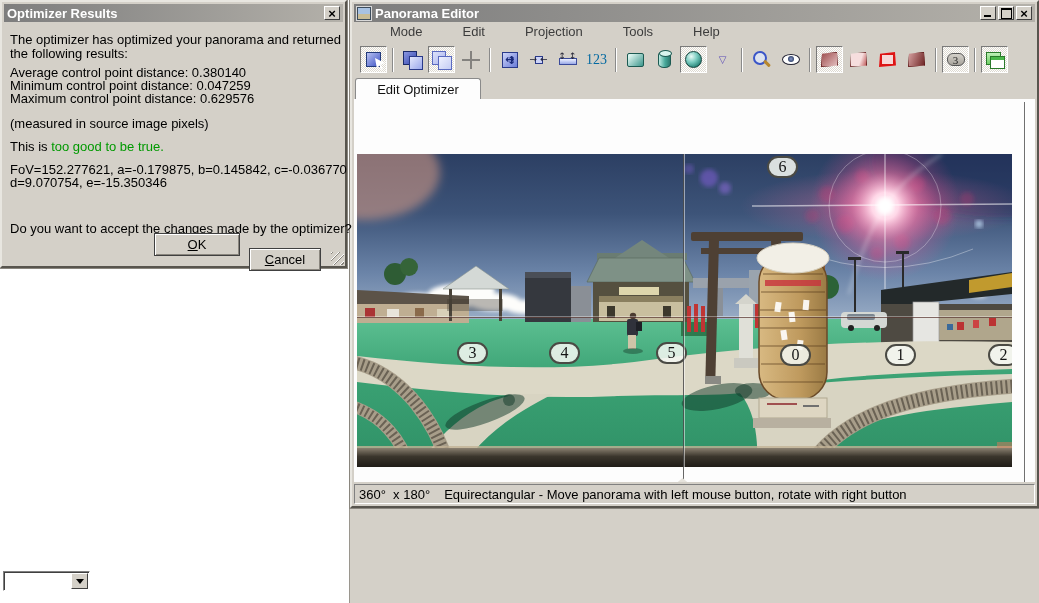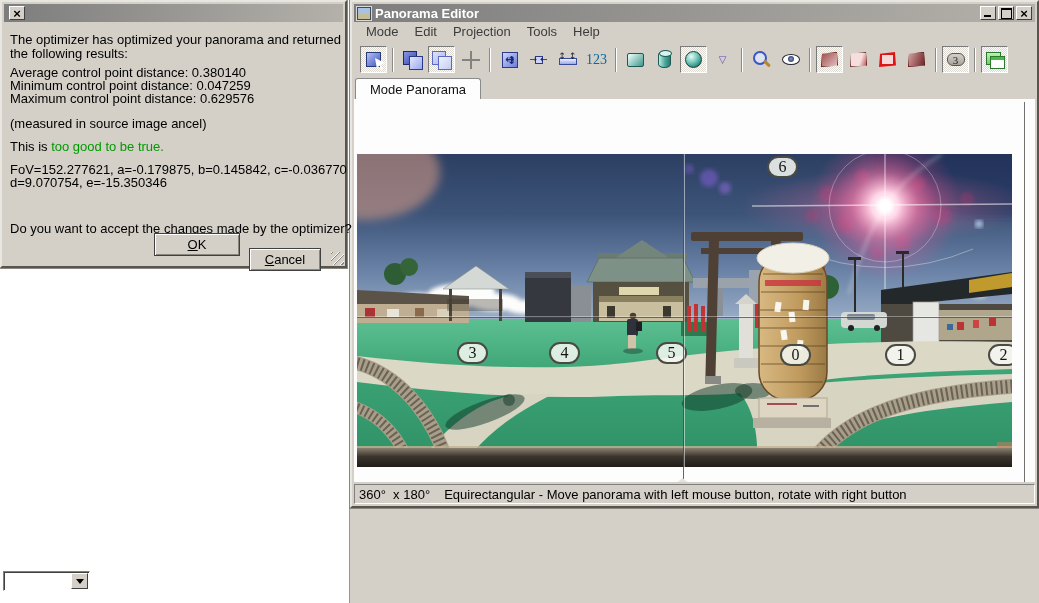--- a/index.html
+++ b/index.html
@@ -40,21 +40,21 @@
     box-shadow:inset 1px 1px 0 #fff,inset -1px -1px 0 #8a867e;
     font:13px "Liberation Sans",sans-serif;display:flex;align-items:center;justify-content:center;}
   .u{text-decoration:underline;}
   .grip{position:absolute;right:1px;bottom:1px;width:13px;height:13px;
     background:repeating-linear-gradient(135deg,#fff 0 1px,#8a867e 1px 2px,rgba(0,0,0,0) 2px 5px);}
 
   
   #editor{position:absolute;left:350px;top:0;width:689px;height:508px;}
   #menubar{position:absolute;left:2px;right:2px;top:20px;height:19px;background:#d4d0c8;
     display:flex;align-items:center;font-size:13px;color:#3c3c3c;padding-left:4px;}
-  .menu-item{padding:0 8px;}
+  .menu-item{padding:0 8px;margin-left:24px;}
   #toolbar{position:absolute;left:2px;right:2px;top:39px;height:37px;background:#d4d0c8;
     display:flex;align-items:center;padding-left:5px;}
   .tb-btn{width:27px;height:27px;display:flex;align-items:center;justify-content:center;position:relative;
     border:1px solid rgba(0,0,0,0);margin:0 1px;flex:none;}
   .tb-btn.checked{background:repeating-conic-gradient(#fff 0% 25%,#ddd9d0 0% 50%);background-size:2px 2px;
     border-color:#7a7a7a #fff #fff #7a7a7a;}
   .tb-sep{width:0;height:24px;margin:0 4px;border-left:1px solid #8a8a8a;border-right:1px solid #fff;flex:none;}
   .ic{display:block;position:relative;}
   .ic::before,.ic::after{content:"";position:absolute;}
   .ic-drag{width:15px;height:15px;background:linear-gradient(135deg,#b8c2f2,#4054c4);border:1px solid #223a7a;}
@@ -145,27 +145,28 @@
   <div id="left-combo">
     <input value="" style="">
     <div class="dd-btn">
       <div class="dd-arrow"></div>
     </div>
   </div>
 </div>
 
 <div id="opt-dialog" class="win">
   <div class="titlebar">
+    <span class="title-text">Optimizer Results</span>
     <span class="win-btn glyph-close"></span>
   </div>
   <div class="dlg-text wrap" style="top:31px">The optimizer has optimized your panorama and returned the following results:</div>
   <div class="dlg-text" style="top:64px">Average control point distance: 0.380140</div>
   <div class="dlg-text" style="top:77px">Minimum control point distance: 0.047259</div>
   <div class="dlg-text" style="top:90px">Maximum control point distance: 0.629576</div>
-  <div class="dlg-text" style="top:115px">(measured in source image ancel)</div>
+  <div class="dlg-text" style="top:115px">(measured in source image pixels)</div>
   <div class="dlg-text" style="top:138px" id="verdict-line">
     <span>This is </span><span style="color: rgb(0, 153, 0);">too good to be true.</span>
   </div>
   <div class="dlg-text" style="top:161px">FoV=152.277621, a=-0.179875, b=0.145842, c=-0.036770</div>
   <div class="dlg-text" style="top:174px">d=9.070754, e=-15.350346</div>
   <div class="dlg-text" style="top:220px">Do you want to accept the changes made by the optimizer?</div>
   <div class="btn" style="left:152px;top:231px;width:86px">
     <span><span class="u">O</span><span>K</span></span>
   </div>
   <div class="btn" style="left:247px;top:246px;width:72px">
@@ -255,21 +256,21 @@
     <div class="tb-btn checked">
         <span class="ic-three">3</span>
       </div>
     <div class="tb-sep"></div>
     <div class="tb-btn checked">
         <span class="ic ic-layout"></span>
       </div>
   </div>
 
   <div id="tabbar">
-    <div id="tab-edit">Mode Panorama</div>
+    <div id="tab-edit">Edit Optimizer</div>
   </div>
 
   <div id="client">
     <div id="pano">
       <svg width="655" height="313" viewBox="0 0 655 313" preserveAspectRatio="none">
         <defs>
           <linearGradient id="skyG" x1="0" y1="0" x2="0" y2="1">
             <stop offset="0" stop-color="#2c3f63"></stop>
               <stop offset="0.35" stop-color="#3d5479"></stop>
             <stop offset="0.7" stop-color="#6b84a8"></stop>

